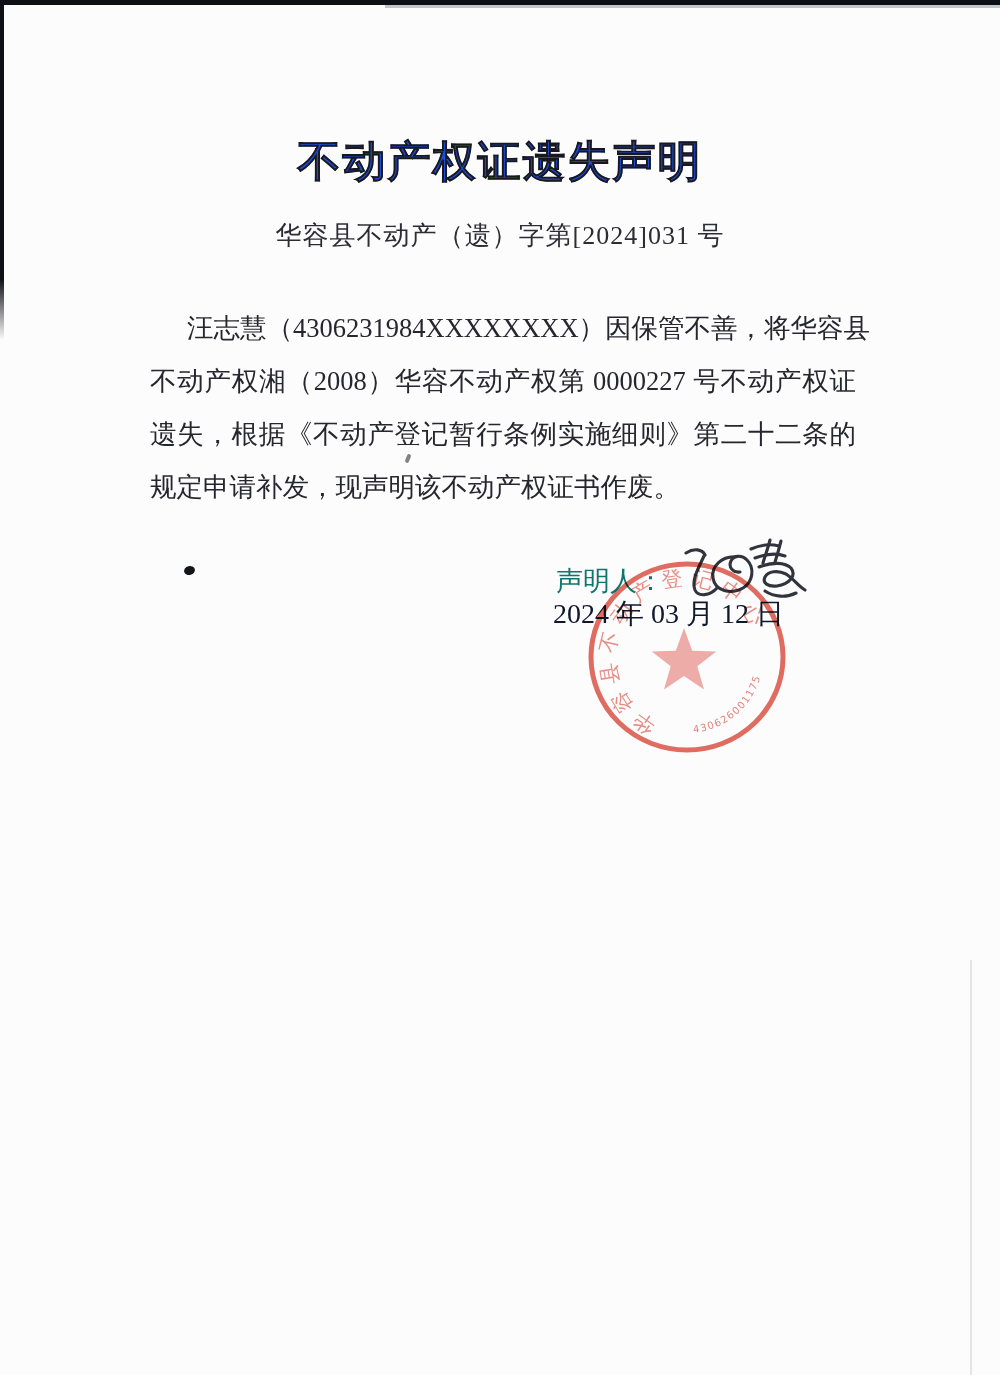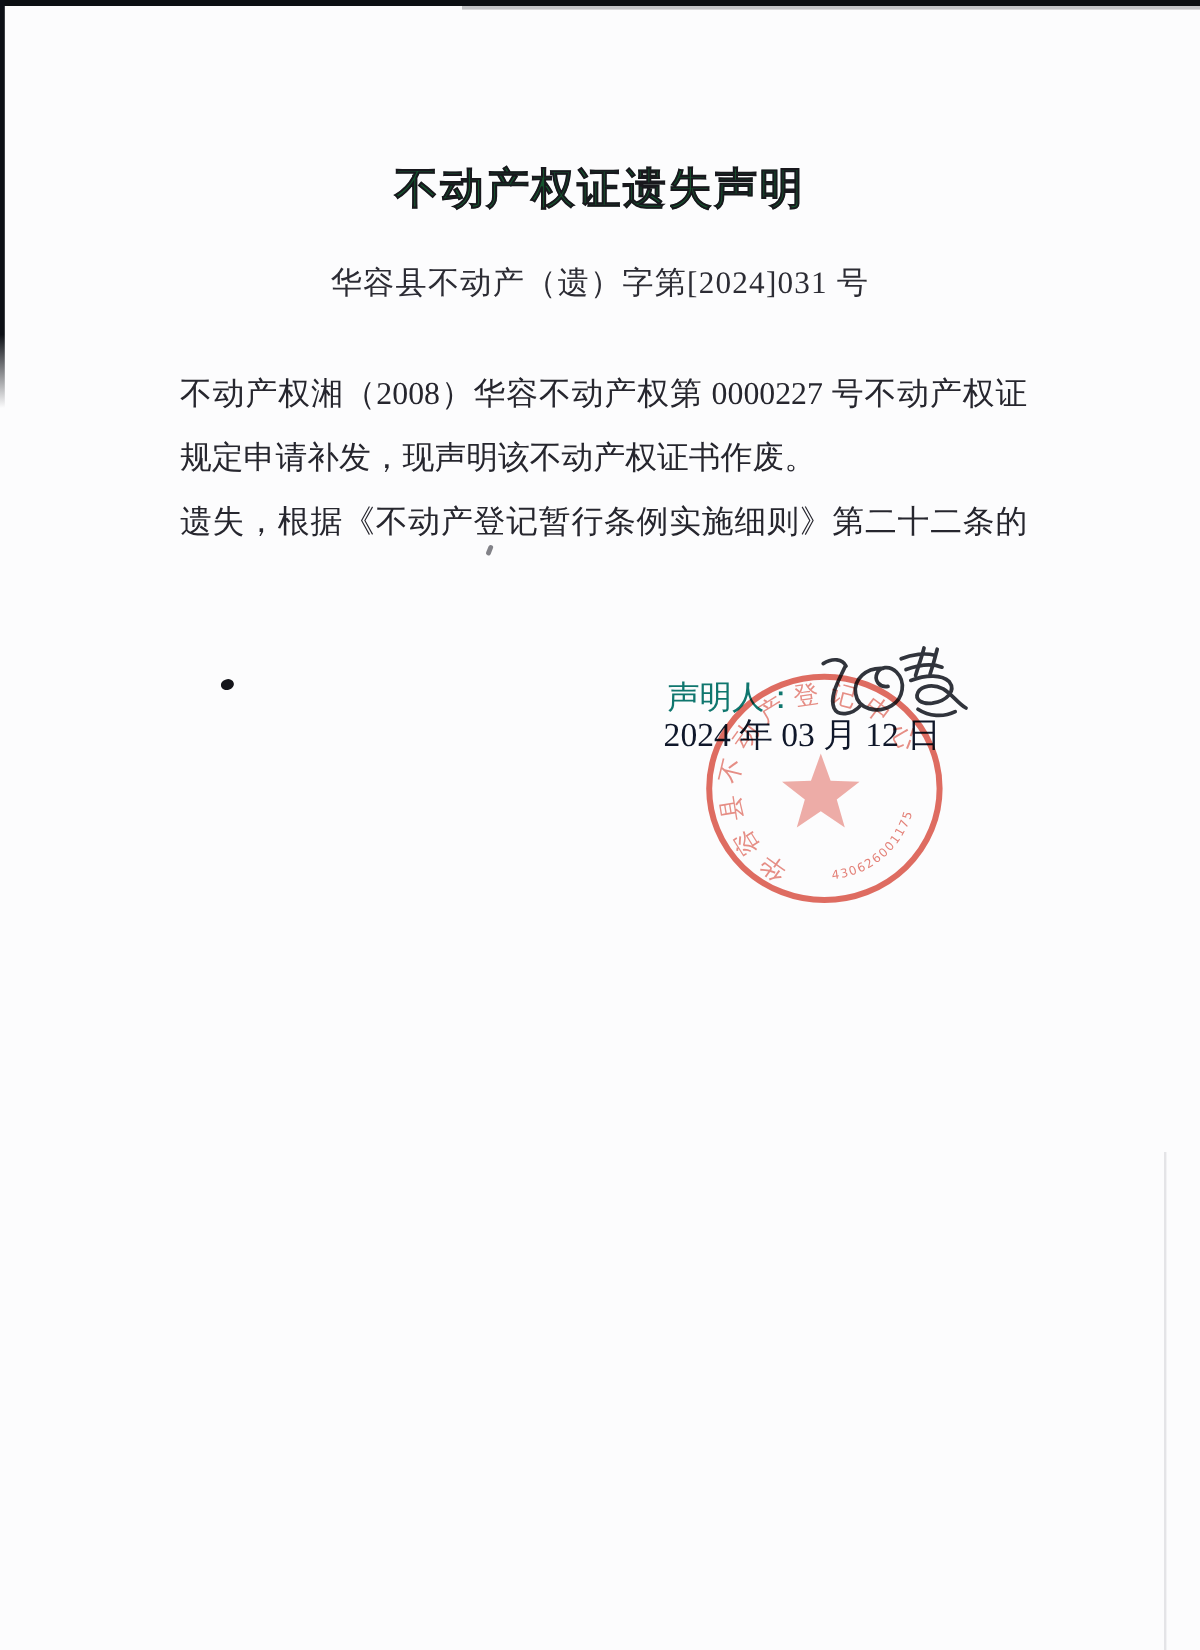--- a/index.html
+++ b/index.html
@@ -14,22 +14,22 @@
   }
   
   .scan-top{position:absolute;left:0;top:0;width:1000px;height:5px;background:#0c0f13;}
   .scan-top-gray{position:absolute;left:385px;top:5px;width:615px;height:3px;background:#b9babd;opacity:.85;}
   .scan-left{position:absolute;left:0;top:0;width:4px;height:340px;
     background:linear-gradient(to bottom,#0d1016 0%,#0d1016 82%,rgba(13,16,22,0) 100%);}
   .scan-right-line{position:absolute;left:970px;top:960px;width:2px;height:415px;background:#e4e4e7;}
 
   .title{
     position:absolute;left:0;right:0;top:133px;
-    text-align:center;font-size:36px;font-weight:700;
-    letter-spacing:2px;color:#14532d;
+    text-align:center;font-size:43px;font-weight:700;
+    letter-spacing:2px;color:#1d4ed8;
     -webkit-text-stroke:0.6px #18181d;
   }
   .subtitle{
     position:absolute;left:0;right:0;top:218px;
     text-align:center;font-size:26px;color:#2c2c34;letter-spacing:1px;
   }
   .body-block{position:absolute;left:150px;top:302px;width:706px;font-size:26.5px;}
   .body-line{
     height:53px;line-height:53px;white-space:nowrap;
     text-align:justify;text-align-last:justify;
@@ -75,23 +75,24 @@
 
   <div class="scan-top"></div>
   <div class="scan-top-gray"></div>
   <div class="scan-left"></div>
   <div class="scan-right-line"></div>
 
   <div class="title">不动产权证遗失声明</div>
   <div class="subtitle">华容县不动产（遗）字第[2024]031 号</div>
 
   <div class="body-block">
+    <div class="body-line first">汪志慧（4306231984XXXXXXXX）因保管不善，将华容县</div>
     <div class="body-line">不动产权湘（2008）华容不动产权第 0000227 号不动产权证</div>
+    <div class="body-line">遗失，根据《不动产登记暂行条例实施细则》第二十二条的</div>
     <div class="body-line last">规定申请补发，现声明该不动产权证书作废。</div>
-    <div class="body-line">遗失，根据《不动产登记暂行条例实施细则》第二十二条的</div>
   </div>
 
 
   <div class="signer">声明人：</div>
   <div class="date-line">2024 年 03 月 12 日</div>
 
   <div class="ink-dot"></div>
   <div class="ink-speck"></div>
 
   <svg class="sig-svg" width="220" height="110" viewBox="630 530 220 110">

